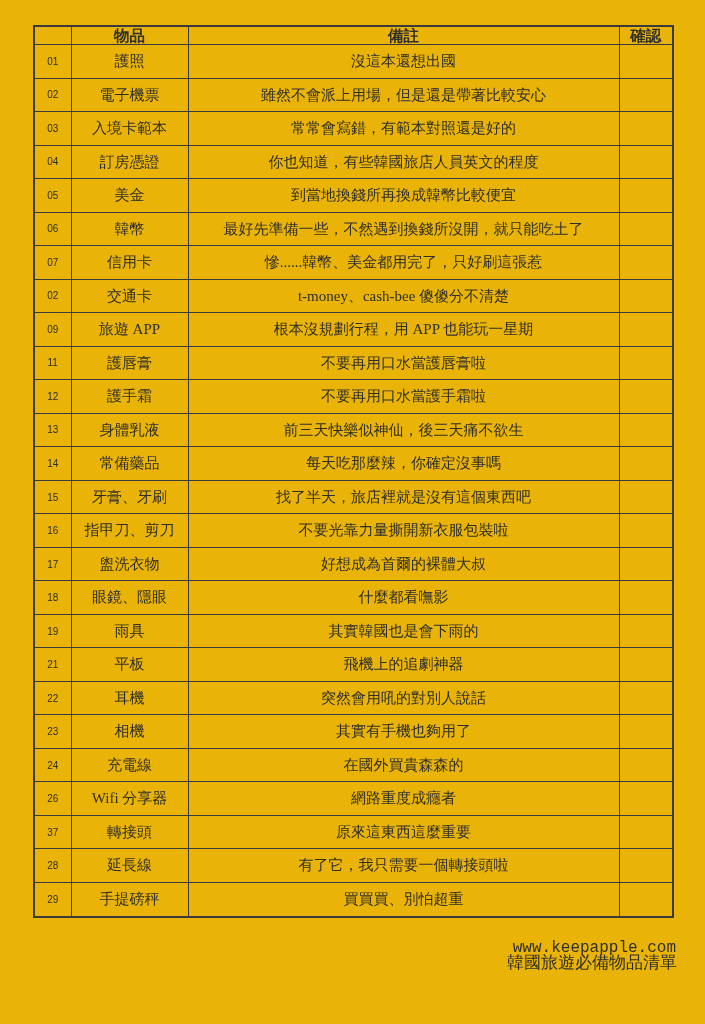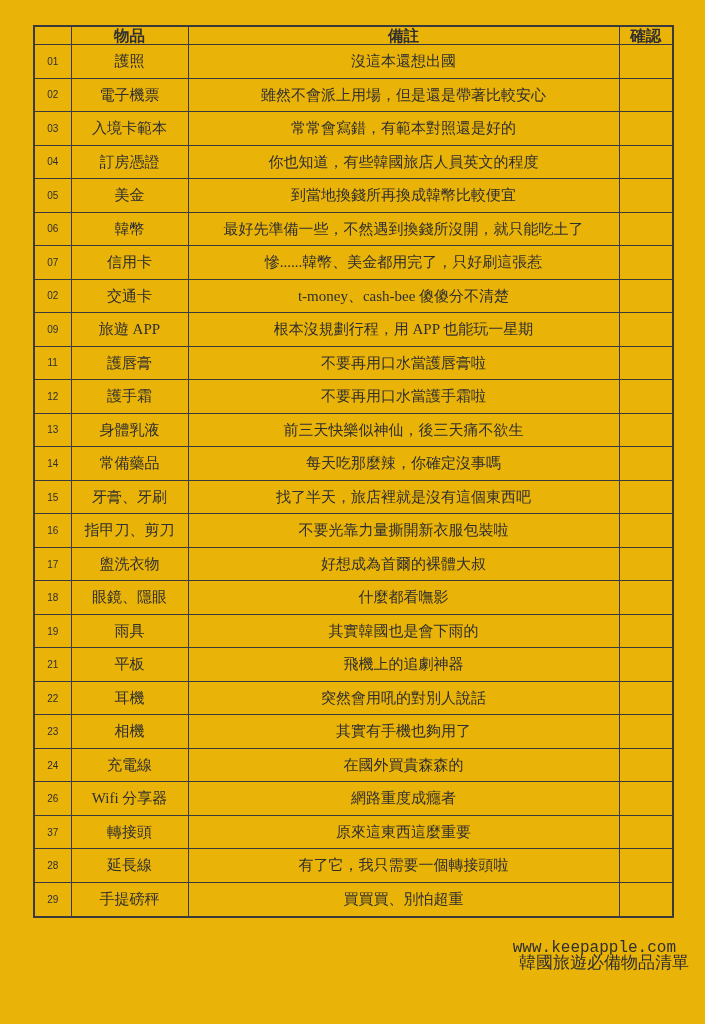--- a/index.html
+++ b/index.html
@@ -45,21 +45,21 @@
     font-size: 10px;
   }
   .checklist col.c-no      { width: 37px; }
   .checklist col.c-item    { width: 117px; }
   .checklist col.c-note    { width: 431px; }
   .checklist col.c-confirm { width: 54px; }
 
   .footer-title {
     position: absolute;
     top: 951px;
-    right: 16px;
+    right: 28px;
     font-size: 17px;
     font-family: "Liberation Serif", "DejaVu Serif", serif;
     color: #2f2f2f;
   }
   .footer-url {
     position: absolute;
     top: 939px;
     right: 29px;
     font-size: 16px;
     font-family: Liberation Mono, monospace;

